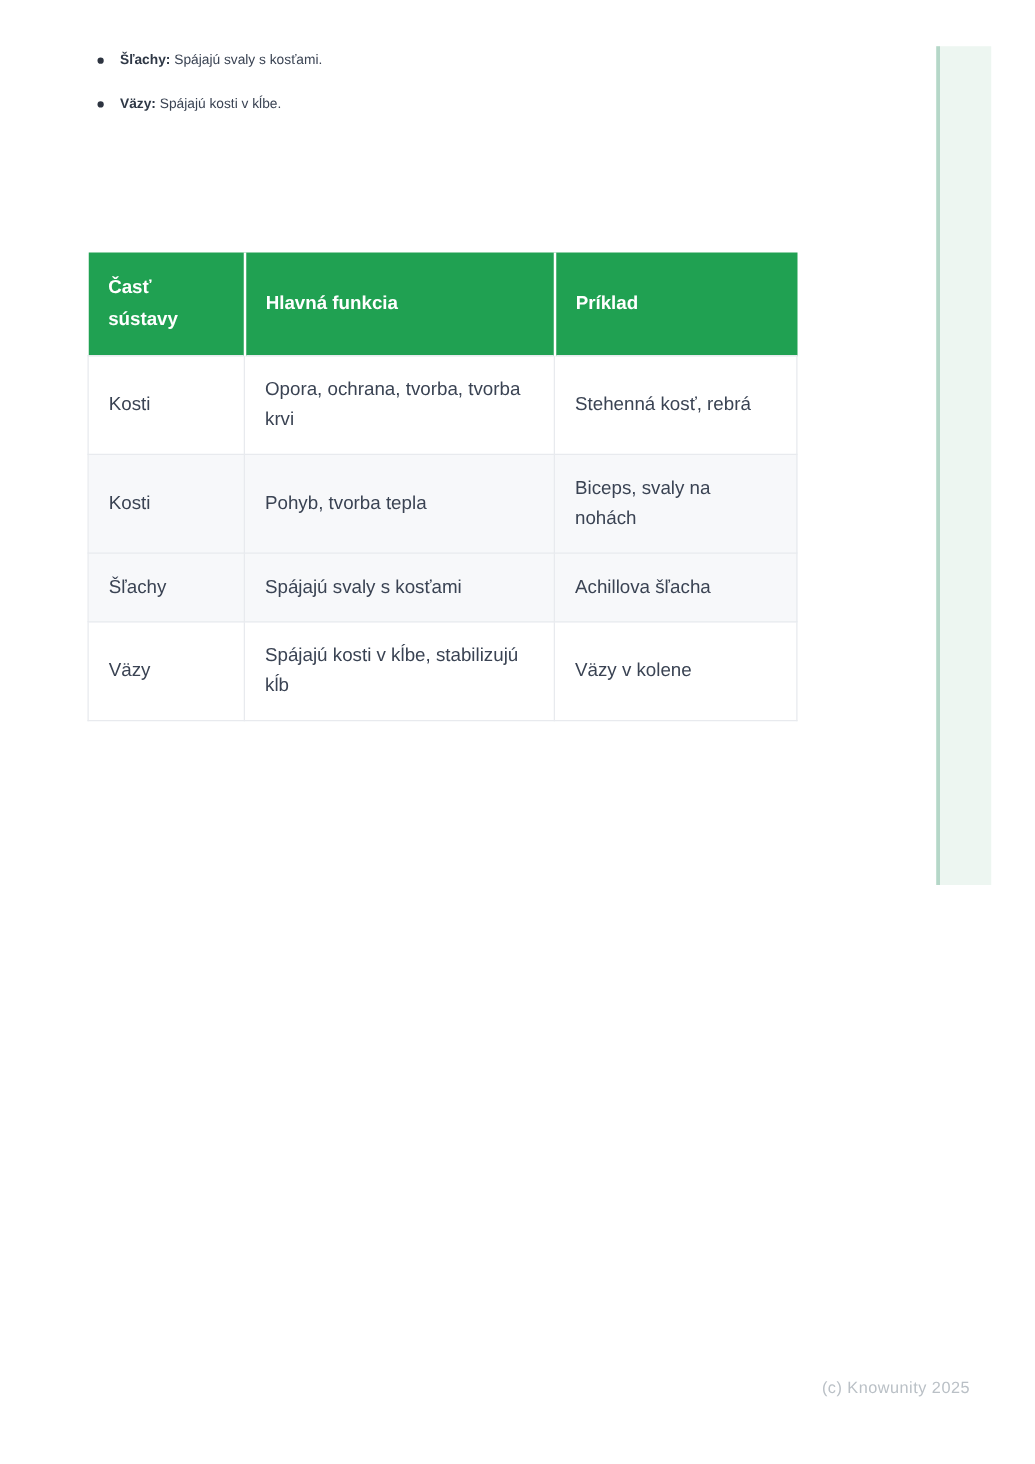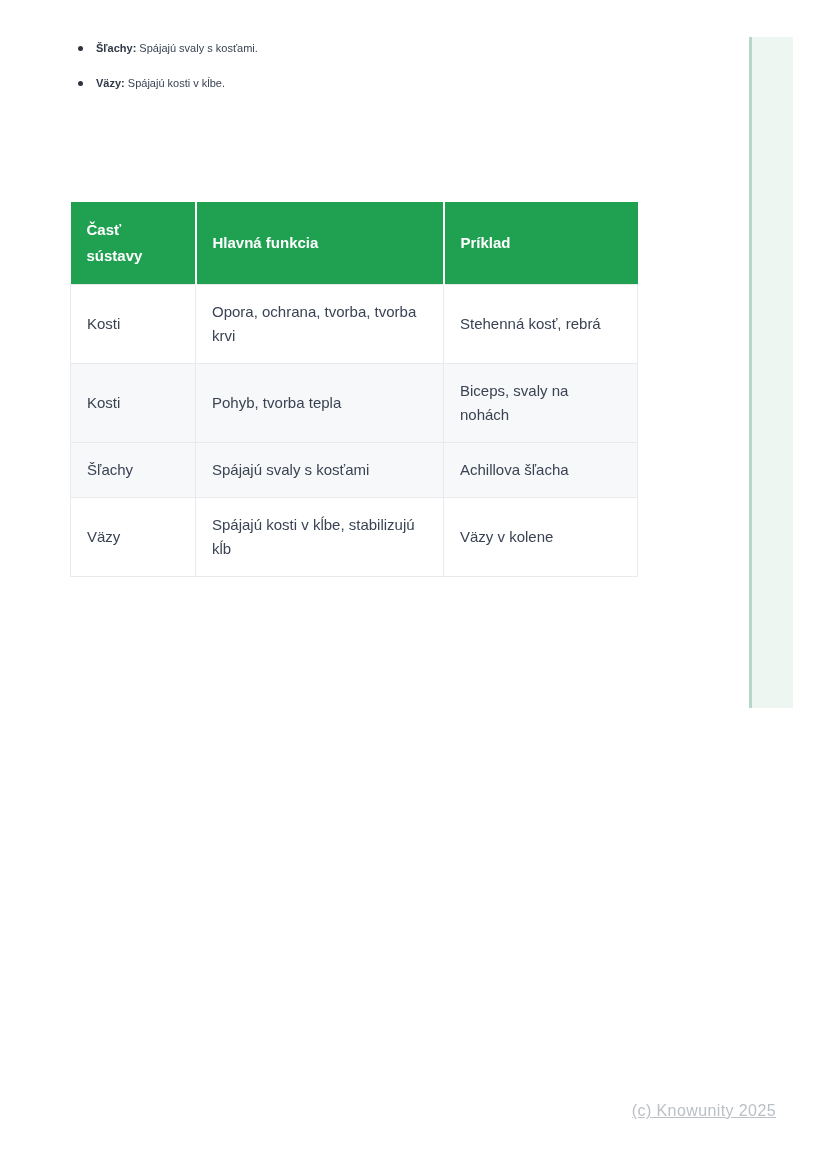--- a/index.html
+++ b/index.html
@@ -26,22 +26,22 @@
   .doc-table td { font-size:15px; line-height:24px; color:#3a4353;
                   padding:15px 16px; vertical-align:middle;
                   border:1px solid #e8eaee; background:#ffffff; }
   .doc-table tr.alt td { background:#f7f8fa; }
 
   
   .side-strip { position:absolute; left:749px; top:37px; width:44px; height:671px;
                 background:#edf6f1; border-left:3px solid #b5d7c8; }
 
   
-  .footer-credit { position:absolute; top:1102px; right:52px; font-size:16px;
-                   letter-spacing:0.4px; color:#bac0c6;text-decoration:underline; }
+  .footer-credit { position:absolute; top:1102px; right:52px; font-size:13px;
+                   letter-spacing:0.4px; color:#bac0c6; }
 </style>
 </head>
 <body>
 
 <div class="page">
 
   <ul class="bullet-list">
     <li>
       <span class="dot"></span><span></span><b>Šľachy:</b><span> Spájajú svaly s kosťami.</span><b></b><span></span>
     </li>

